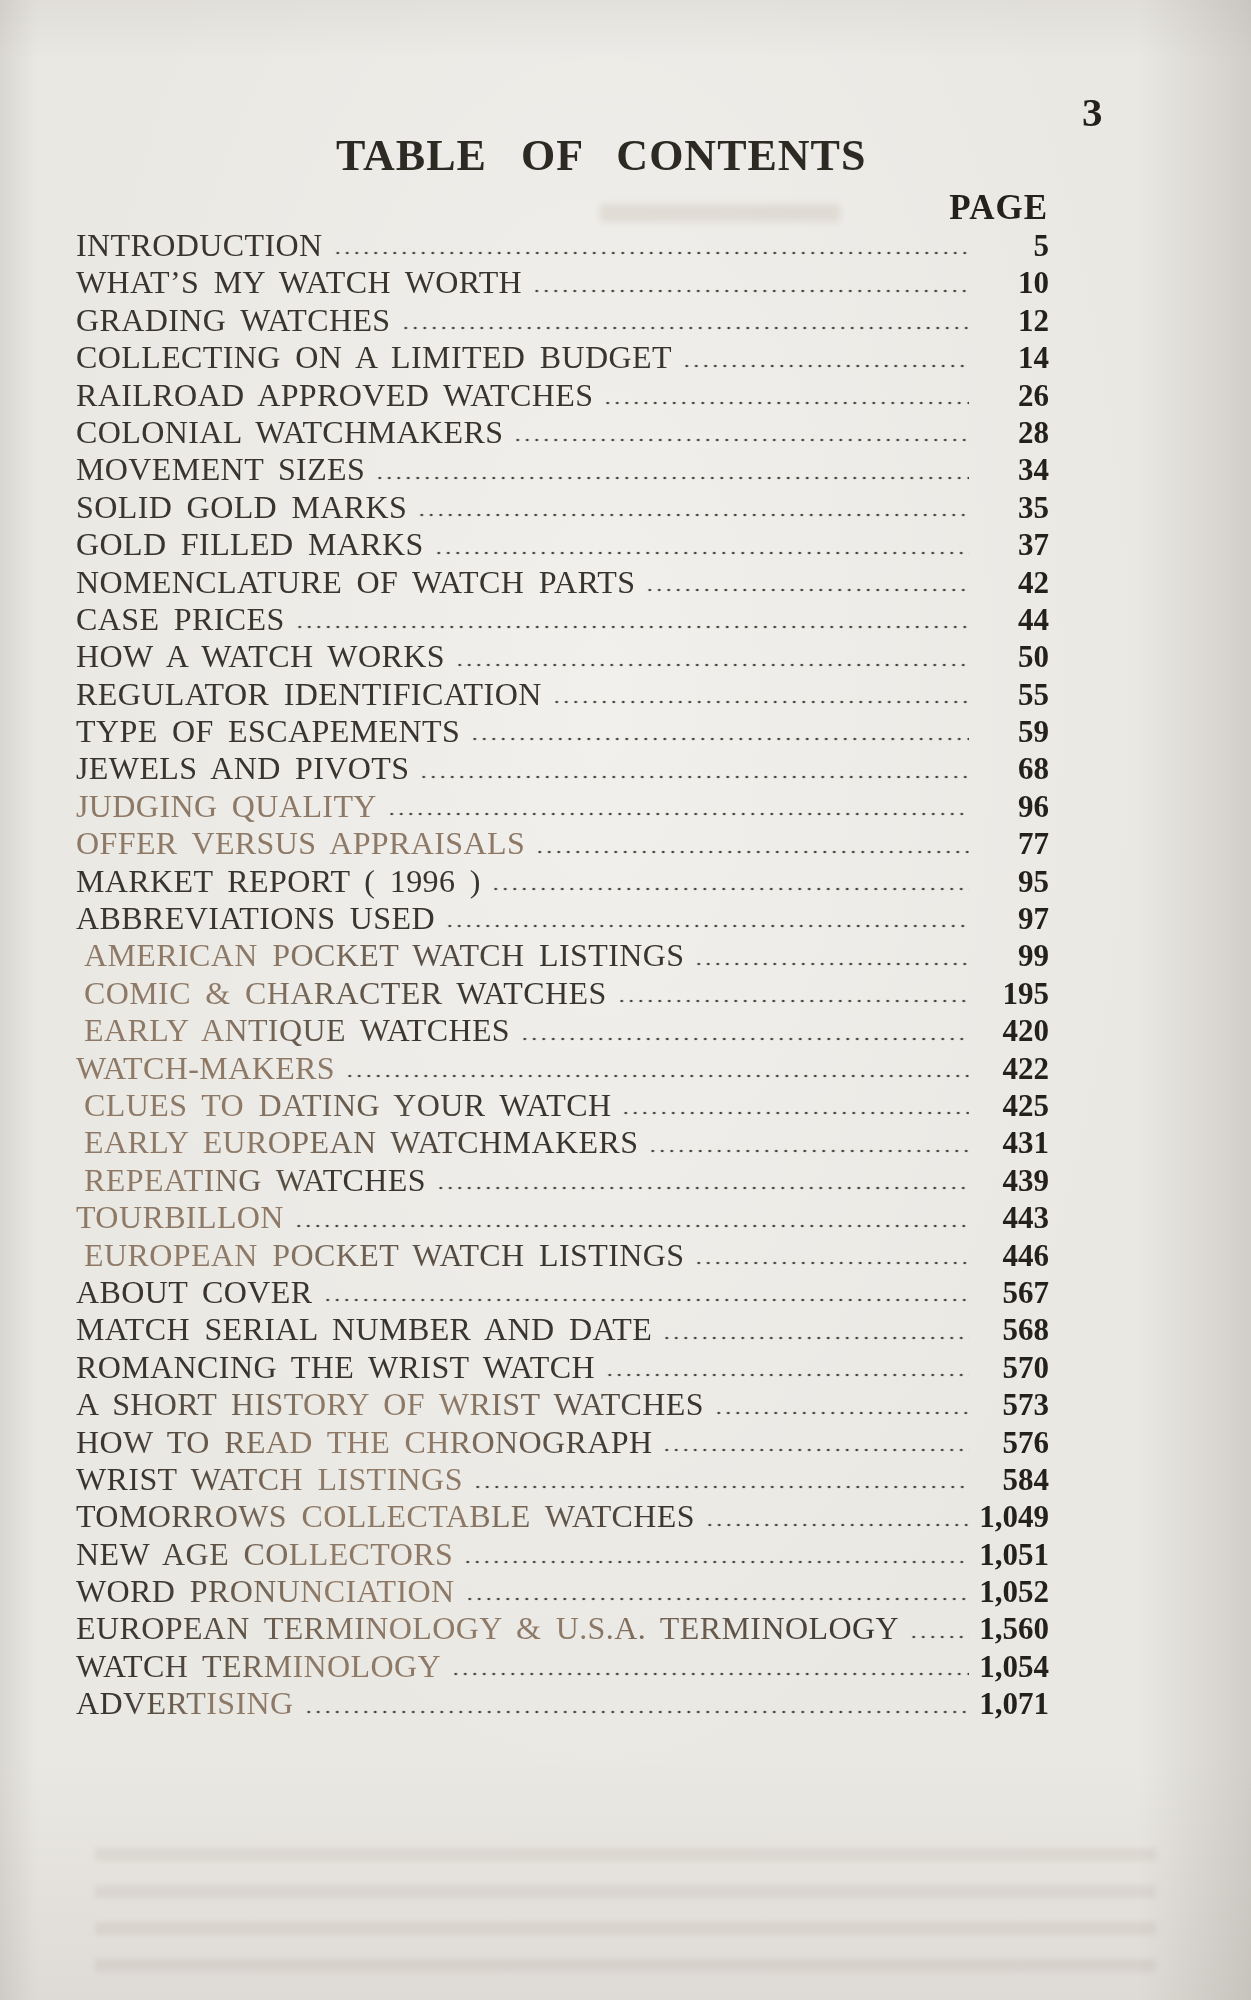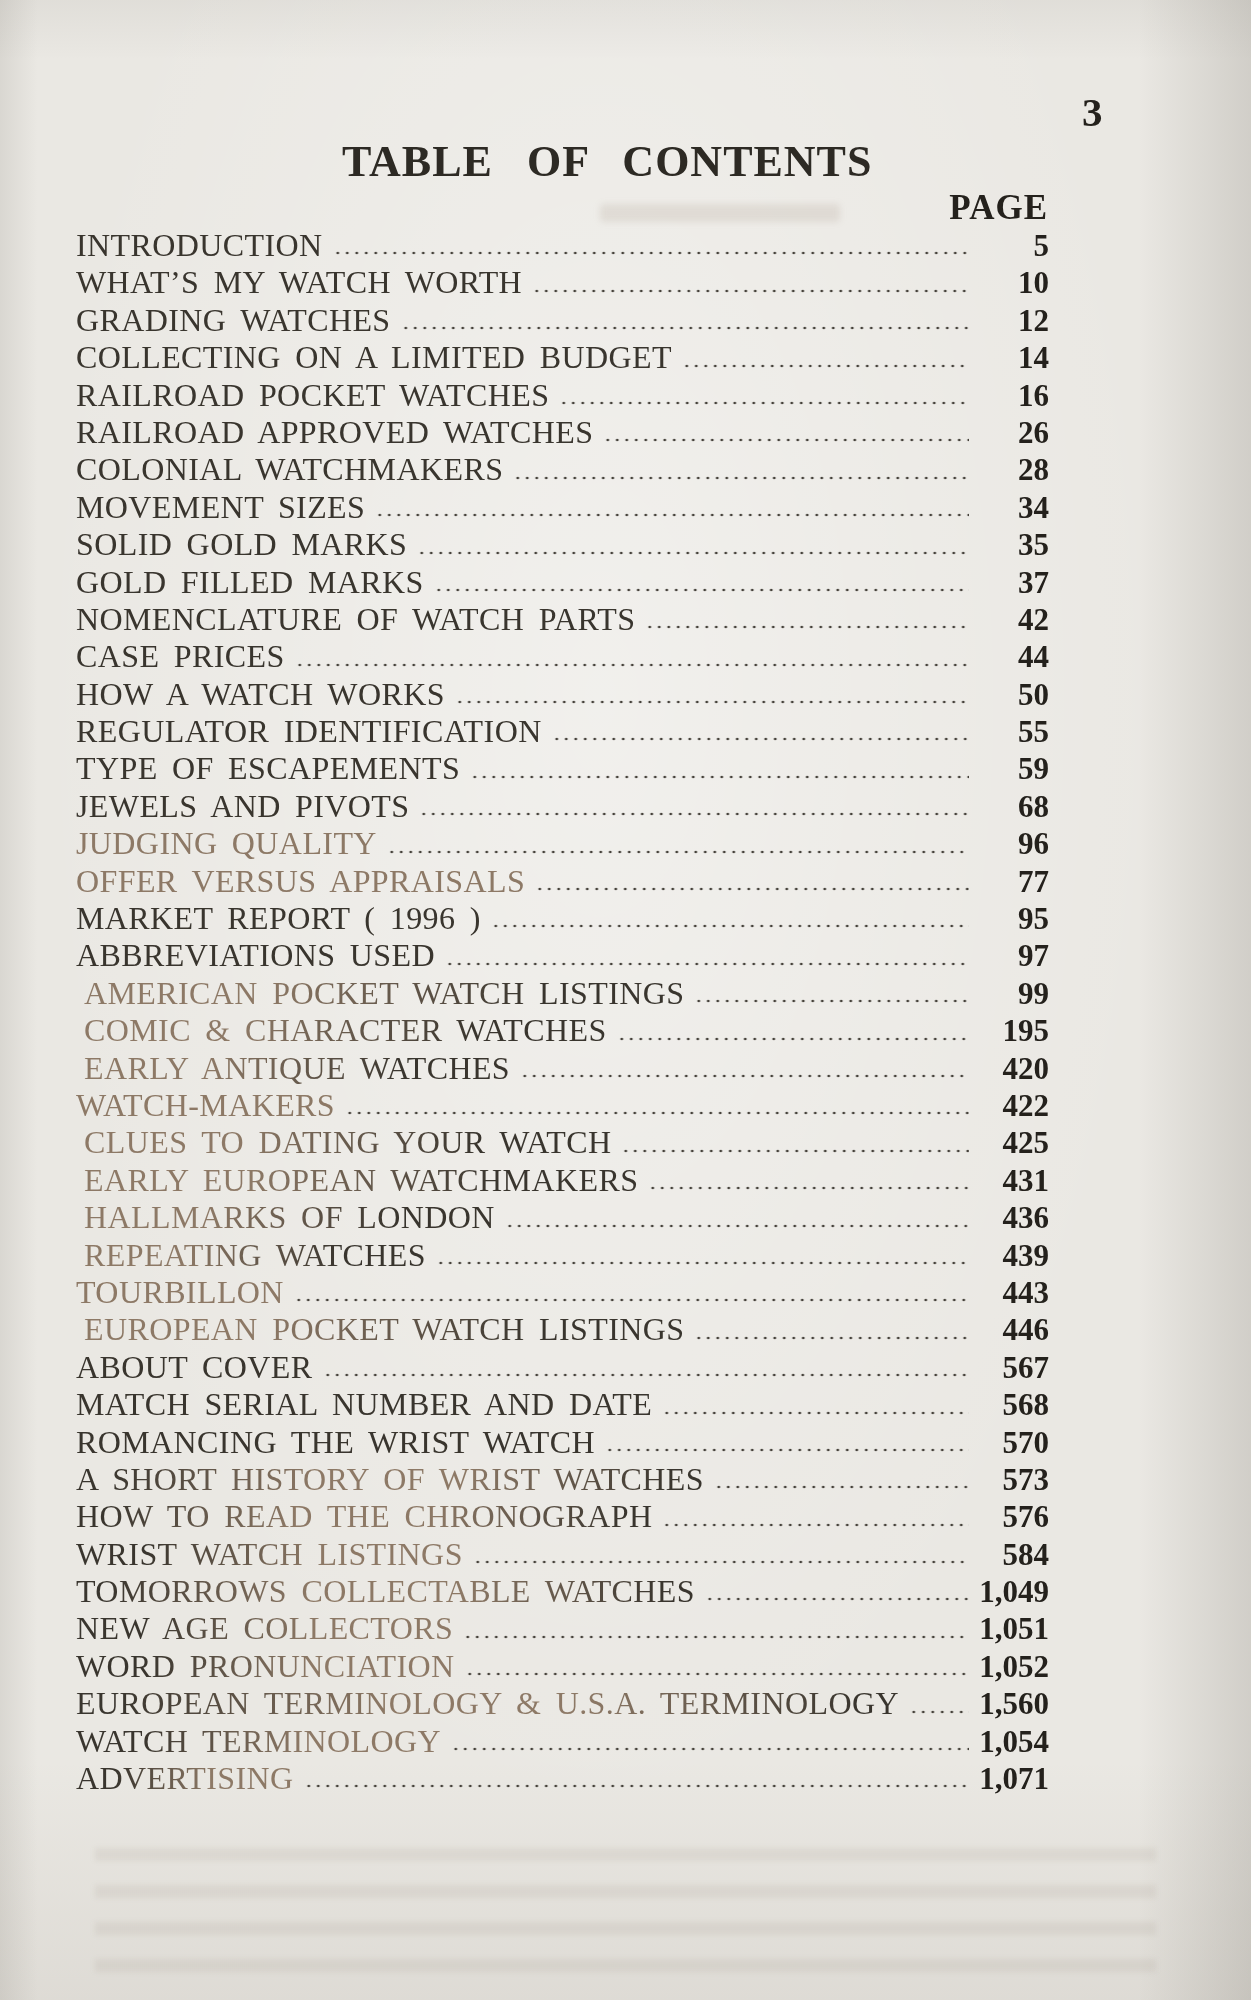--- a/index.html
+++ b/index.html
@@ -25,21 +25,21 @@
     top: 88px;
     left: 1082px;
     font-size: 41px;
     font-weight: 600;
     color: var(--number-ink, #24211c);
   }
   .title {
     position: absolute;
     top: 122px;
     left: 328px;
-    margin: 14px;
+    margin: 8px;
     font-size: 44px;
     font-weight: 700;
     letter-spacing: 1px;
     word-spacing: 22px;
     color: #2d2a24;
     white-space: nowrap;
   }
   .page-label {
     position: absolute;
     top: 188px;
@@ -152,25 +152,20 @@
     <span class="t">GRADING WATCHES</span>
     <span class="leader"></span>
     <span class="n">12</span>
   </div>
       <div class="row fade-none">
     <span class="t">COLLECTING ON A LIMITED BUDGET</span>
     <span class="leader"></span>
     <span class="n">14</span>
   </div>
       <div class="row fade-none">
-    <span class="t">RAILROAD POCKET WATCHES</span>
-    <span class="leader"></span>
-    <span class="n">16</span>
-  </div>
-      <div class="row fade-none">
     <span class="t">RAILROAD APPROVED WATCHES</span>
     <span class="leader"></span>
     <span class="n">26</span>
   </div>
       <div class="row fade-none">
     <span class="t">COLONIAL WATCHMAKERS</span>
     <span class="leader"></span>
     <span class="n">28</span>
   </div>
       <div class="row fade-none">
@@ -260,25 +255,20 @@
   </div>
       <div class="row fade-left">
     <span class="t">CLUES TO DATING YOUR WATCH</span>
     <span class="leader"></span>
     <span class="n">425</span>
   </div>
       <div class="row fade-left">
     <span class="t">EARLY EUROPEAN WATCHMAKERS</span>
     <span class="leader"></span>
     <span class="n">431</span>
-  </div>
-      <div class="row fade-left">
-    <span class="t">HALLMARKS OF LONDON</span>
-    <span class="leader"></span>
-    <span class="n">436</span>
   </div>
       <div class="row fade-left">
     <span class="t">REPEATING WATCHES</span>
     <span class="leader"></span>
     <span class="n">439</span>
   </div>
       <div class="row fade-full">
     <span class="t">TOURBILLON</span>
     <span class="leader"></span>
     <span class="n">443</span>

